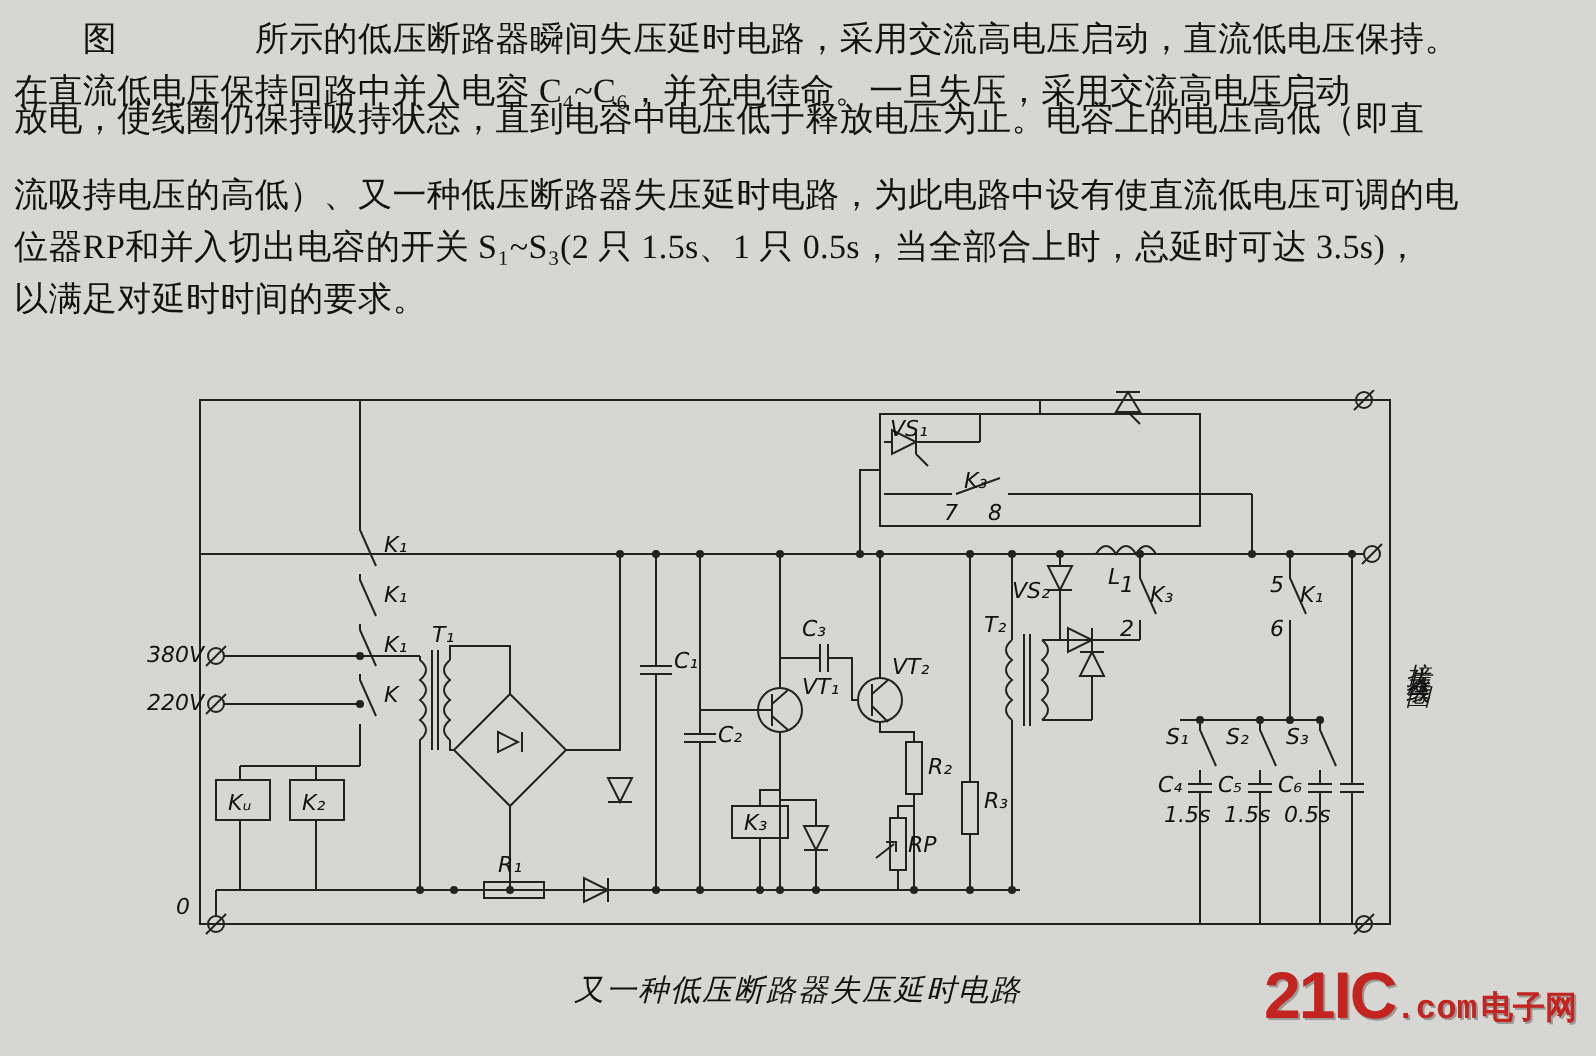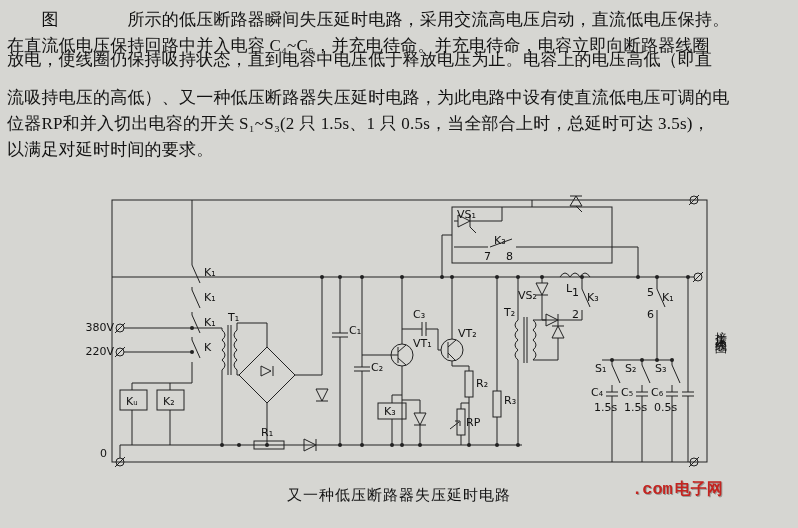--- a/index.html
+++ b/index.html
@@ -7,51 +7,51 @@
     width:798px; height:528px; position:relative; overflow:hidden;
     background:#d6d6d2;
     font-family:"Liberation Serif","DejaVu Serif",serif;
     color:#141414;
   }
   .par-line {
     position:absolute; left:7px; width:788px;
     font-size:17px; line-height:24px; letter-spacing:0.2px;
     white-space:nowrap; color:#121212;
   }
-  .diagram { position:absolute; left:82px; top:195px; width:660px; height:278px; }
+  .diagram { position:absolute; left:70px; top:195px; width:660px; height:278px;font-style:italic; }
   .diagram svg { position:absolute; left:0; top:0; }
   .clbl {
     position:absolute; font-family:"DejaVu Sans",sans-serif;
     font-size:11px; line-height:1; color:#121212; white-space:nowrap;
   }
   .clbl.ral { width:32px; text-align:right; }
   .vert-note {
     position:absolute; writing-mode:vertical-rl; text-orientation:upright;
     font-size:12px; letter-spacing:3px; color:#121212;
     font-family:"DejaVu Sans",sans-serif;
   }
   .caption {
     position:absolute; top:486px; left:0; width:798px; text-align:center;
-    font-size:15px; color:#121212; letter-spacing:1px;
+    font-size:15px; color:#121212; letter-spacing:1px;font-style:italic;
   }
   .watermark {
     position:absolute; left:632px; top:479px; width:166px;
     display:flex; align-items:baseline; white-space:nowrap;
     color:#c32420; font-family:"Liberation Sans","DejaVu Sans",sans-serif;
     text-shadow:1px 1px 0 #9a9a96;
   }
   .wm-brand { font-size:33px; font-weight:bold; letter-spacing:-1px; }
   .wm-com   { font-size:17px; font-weight:bold;font-family:Liberation Mono, monospace; }
   .wm-site  { font-size:16px; font-weight:bold; margin-left:2px;text-align:right; }
 </style>
 </head>
 <body>
 
 <div class="par-line" style="top:8px">　　图　　　　所示的低压断路器瞬间失压延时电路，采用交流高电压启动，直流低电压保持。</div>
-<div class="par-line" style="top:34px">在直流低电压保持回路中并入电容 C₄~C₆，并充电待命。并充电待命，电容立即向断路器线圈</div>
+<div class="par-line" style="top:34px">在直流低电压保持回路中并入电容 C₄~C₆，并充电待命。一旦失压，采用交流高电压启动</div>
 <div class="par-line" style="top:48px">放电，使线圈仍保持吸持状态，直到电容中电压低于释放电压为止。电容上的电压高低（即直</div>
 <div class="par-line" style="top:86px">流吸持电压的高低）、又一种低压断路器失压延时电路，为此电路中设有使直流低电压可调的电</div>
 <div class="par-line" style="top:112px">位器RP和并入切出电容的开关 S₁~S₃(2 只 1.5s、1 只 0.5s，当全部合上时，总延时可达 3.5s)，</div>
 <div class="par-line" style="top:138px">以满足对延时时间的要求。</div>
 
 <div class="diagram">
   <svg width="660" height="278" viewBox="0 0 660 278">
     <g fill="none" stroke="#222" stroke-width="1">
       <g>
         <rect x="30" y="5" width="595" height="262"></rect>
@@ -246,15 +246,16 @@
   <span class="clbl" style="left:542px;top:207px">1.5s</span>
   <span class="clbl" style="left:569px;top:192px">C₆</span>
   <span class="clbl" style="left:572px;top:207px">0.5s</span>
   <span class="clbl" style="left:18px;top:253px">0</span>
   <span class="vert-note" style="left:630px;top:126px">接失压线圈</span>
 </div>
 
 <div class="caption">又一种低压断路器失压延时电路</div>
 
 <div class="watermark">
+  <span class="wm-brand">21IC</span>
     <span class="wm-com">.com</span>
     <span class="wm-site">电子网</span>
 </div>
 
 </body></html>

